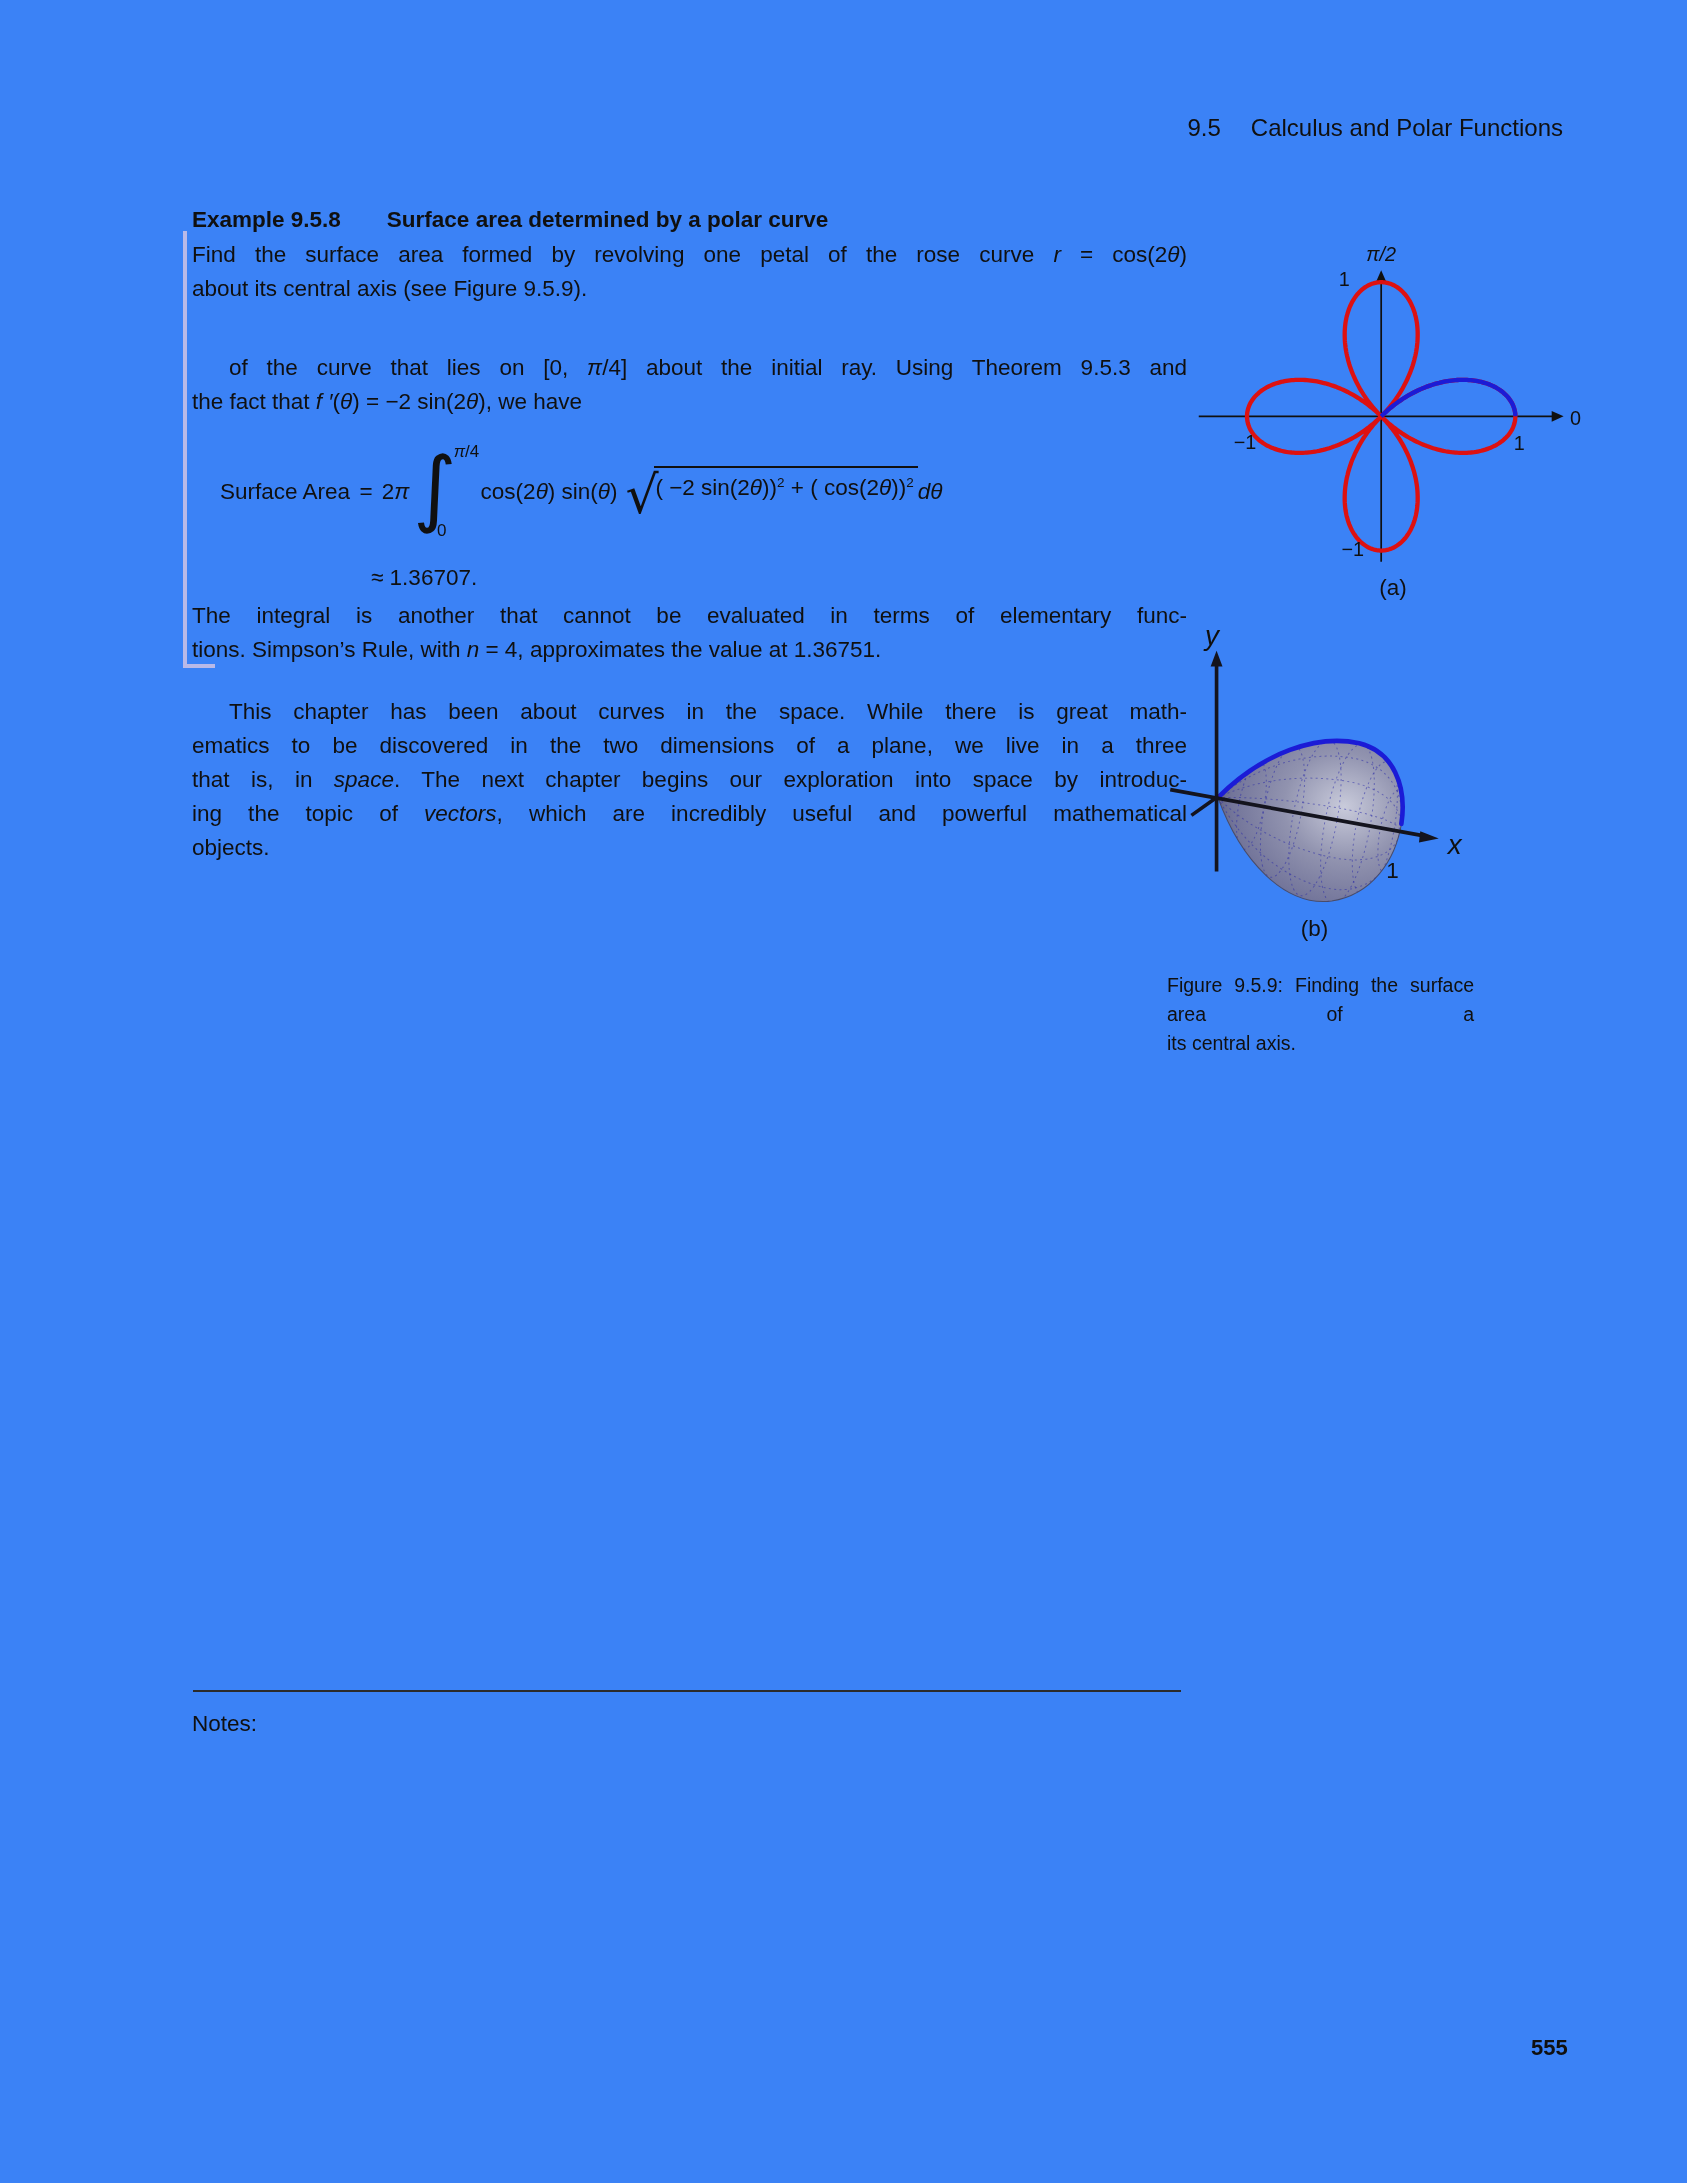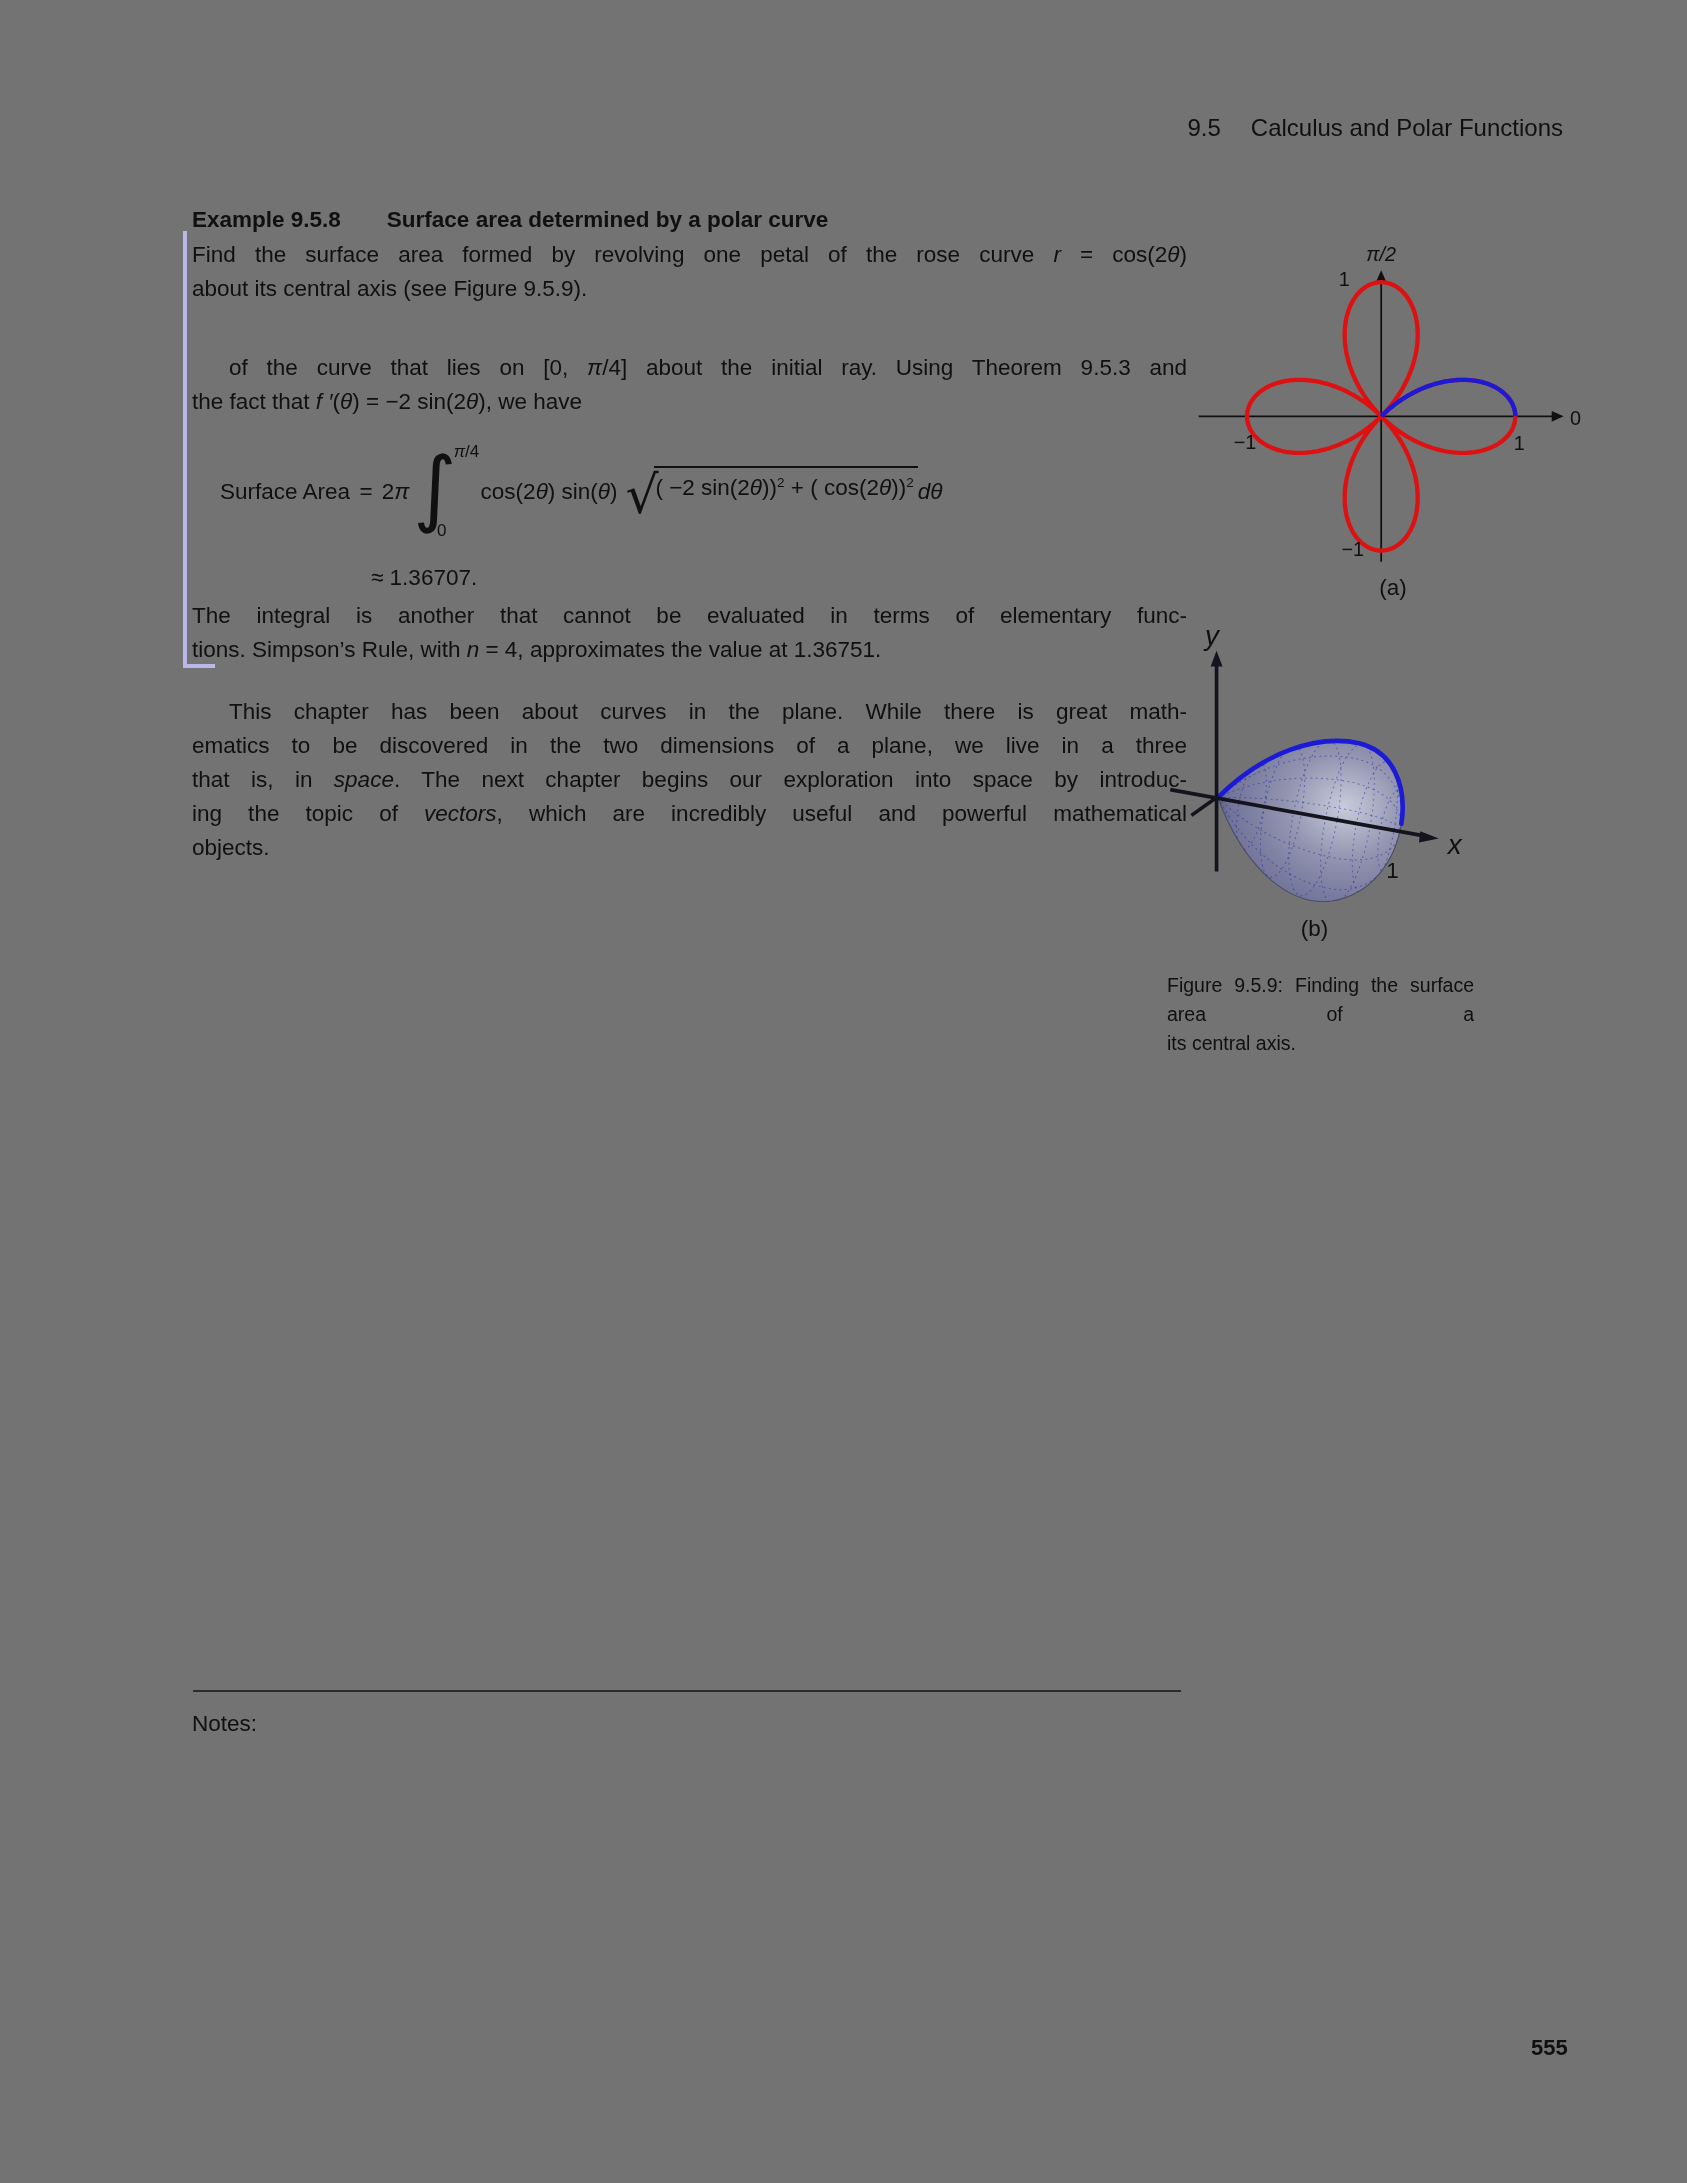--- a/index.html
+++ b/index.html
@@ -1,16 +1,16 @@
 <!DOCTYPE html>
 <html style="font-size:10.6px"><head>
 <meta charset="utf-8">
 <style>
   html,body{margin:0;padding:0;background:#e8e8e8}
-  #page{position:relative;width:1687px;height:2183px;background:#737373;
+  #page{position:relative;width:1687px;height:2183px;background:#3b82f6;
         font-family:"Liberation Sans",sans-serif;color:#101010;overflow:hidden}
 
   
   .header{position:absolute;top:114px;right:124px;font-size:24px;white-space:nowrap}
   .header .sec{margin-right:30px}
 
   
   .ex-bar{position:absolute;left:183px;top:231px;width:28px;height:433px;
           border-left:4.6px solid #b9b9e8;border-bottom:4.6px solid #b9b9e8}
 
@@ -111,21 +111,21 @@
     </div>
     <div class="fapprox"><span>≈ 1.36707.</span></div>
   </div>
 
   <div class="para" id="p-integral">
       <div class="jline"><span>The integral is another that cannot be evaluated in terms of elementary func-</span></div>
       <div class="jline jlast"><span>tions. Simpson’s Rule, with </span><span class="seg-mi">n</span><span> = 4, approximates the value at 1.36751.</span></div>
     </div>
 
   <div class="para" id="p-chapter">
-      <div class="jline"><span>This chapter has been about curves in the plane. While there is great math-</span></div>
+      <div class="jline"><span>This chapter has been about curves in the space. While there is great math-</span></div>
       <div class="jline"><span>ematics to be discovered in the two dimensions of a plane, we live in a three</span></div>
       <div class="jline"><span>that is, in </span><span class="seg-it">space</span><span>. The next chapter begins our exploration into space by introduc-</span></div>
       <div class="jline"><span>ing the topic of </span><span class="seg-it">vectors</span><span>, which are incredibly useful and powerful mathematical</span></div>
       <div class="jline jlast"><span>objects.</span></div>
     </div>
 
   <svg id="fig-a" viewBox="0 0 640 562">
     <line x1="42" y1="277" x2="578" y2="277" stroke="#101010" stroke-width="2.6"></line>
     <polygon points="594,277 576,269 576,285" fill="#101010"></polygon>
     <line x1="318" y1="72" x2="318" y2="497" stroke="#101010" stroke-width="2.6"></line>

